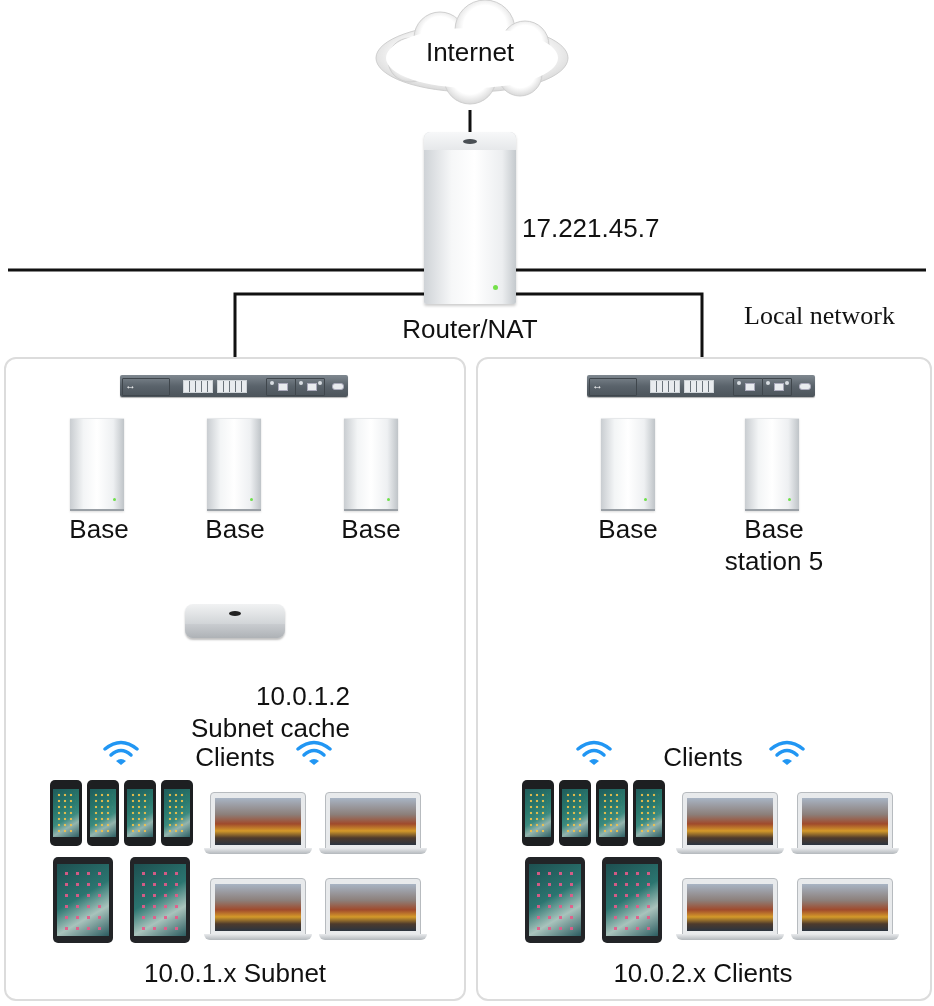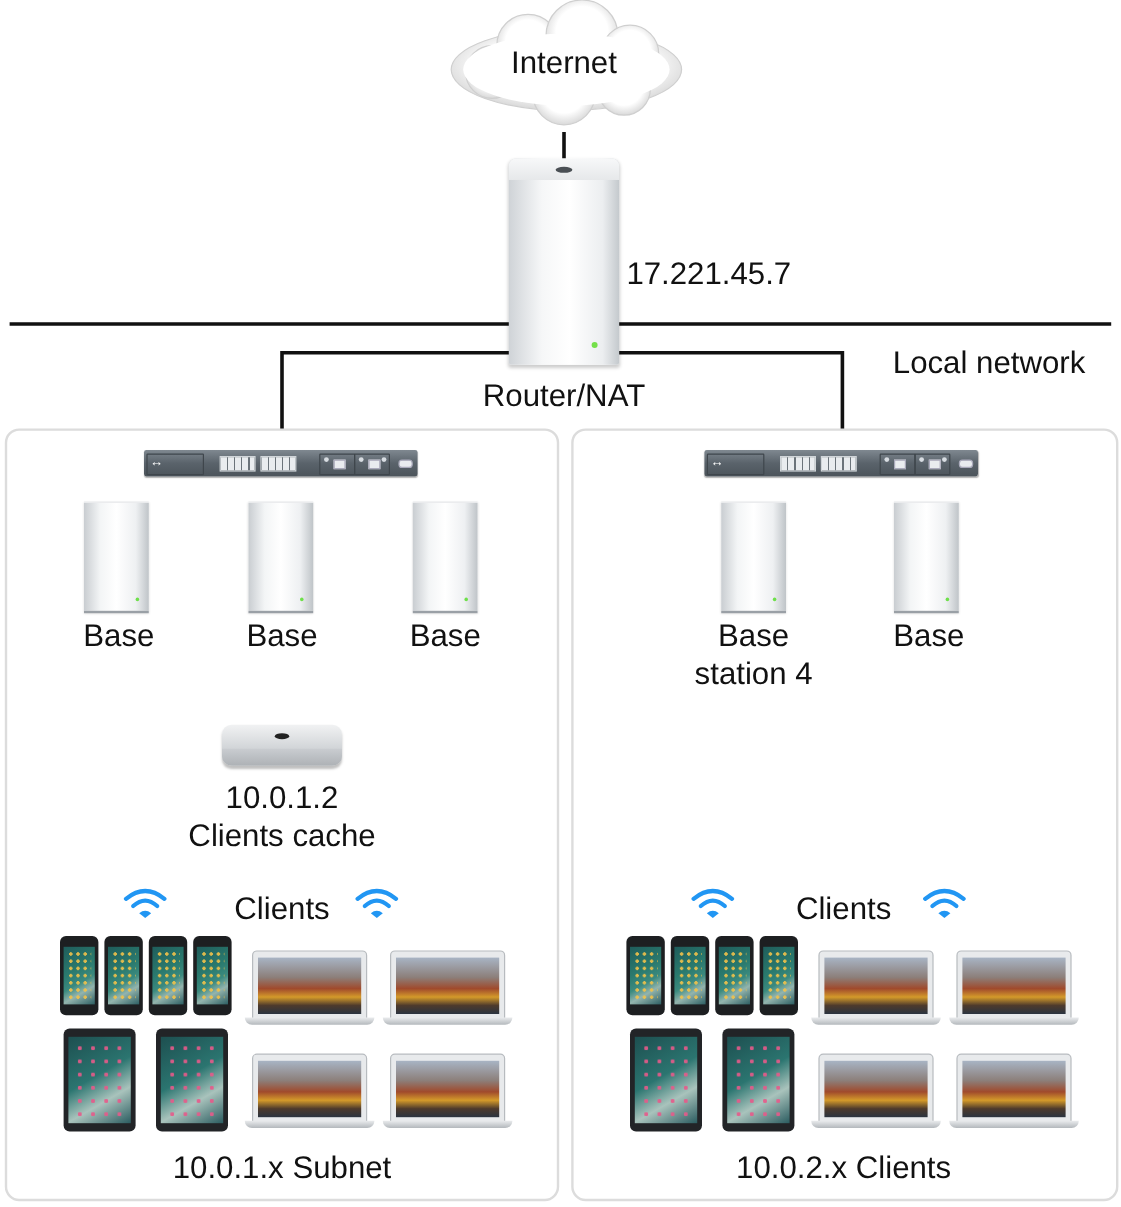--- a/index.html
+++ b/index.html
@@ -86,21 +86,21 @@
 </svg>
 <div class="label" style="left:400px;top:36px;width:140px;">Internet</div>
 
 <div class="router" style="left:424px;top:132px;width:92px;height:172px;">
   <div class="top"></div>
   <div class="logo"></div>
   <div class="led"></div>
 </div>
 <div class="label" style="left:522px;top:212px;text-align:left;">17.221.45.7</div>
 <div class="label" style="left:390px;top:313px;width:160px;">Router/NAT</div>
-<div class="label" style="left:744px;top:286px;text-align:center;">Local network</div>
+<div class="label" style="left:744px;top:300px;text-align:center;font-family:Liberation Serif, serif;">Local network</div>
 
 <div class="panel" style="left:4px;top:357px;width:458px;height:640px;"></div>
 
 <div class="panel" style="left:476px;top:357px;width:452px;height:640px;"></div>
 
 <div class="switch" style="left:120px;top:375px;width:228px;">
   <div class="seg" style="left:2px;width:46px;"></div>
   <div class="arrow">↔</div>
   <div class="ports" style="left:63px;width:28px;"></div>
   <div class="ports" style="left:97px;width:28px;"></div>
@@ -151,33 +151,33 @@
 
 <div class="base-station" style="left:601px;top:418px;">
     <div class="led"></div>
   </div>
 <div class="base-station" style="left:745px;top:418px;">
     <div class="led"></div>
   </div>
 
 <div class="label" style="left:569px;top:513px;width:118px;">
   <div>Base</div>
-  <div>station 4</div>
 </div>
 <div class="label" style="left:715px;top:513px;width:118px;">
   <div>Base</div>
+  <div>station 5</div>
 </div>
 
 <div class="mac-mini" style="left:185px;top:604px;">
   <div class="band"></div>
   <div class="logo"></div>
 </div>
-<div class="label" style="left:120px;top:648px;width:230px;">
+<div class="label" style="left:120px;top:680px;width:230px;text-align:right;">
   <div>10.0.1.2</div>
-  <div>Clients cache</div>
+  <div>Subnet cache</div>
 </div>
 
 <svg class="wifi" style="left:102px;top:738px;" viewBox="0 0 38 30">
   <path d="M3 11 Q19 -2 35 11" fill="none" stroke="#2196f3" stroke-width="3.5" stroke-linecap="round"></path>
   <path d="M9 17 Q19 8 29 17" fill="none" stroke="#2196f3" stroke-width="3.5" stroke-linecap="round"></path>
   <path d="M14 23 Q19 19 24 23 L19 27 Z" fill="#2196f3"></path>
 </svg>
 <div class="label" style="left:170px;top:741px;width:130px;">Clients</div>
 <svg class="wifi" style="left:295px;top:738px;" viewBox="0 0 38 30">
   <path d="M3 11 Q19 -2 35 11" fill="none" stroke="#2196f3" stroke-width="3.5" stroke-linecap="round"></path>

